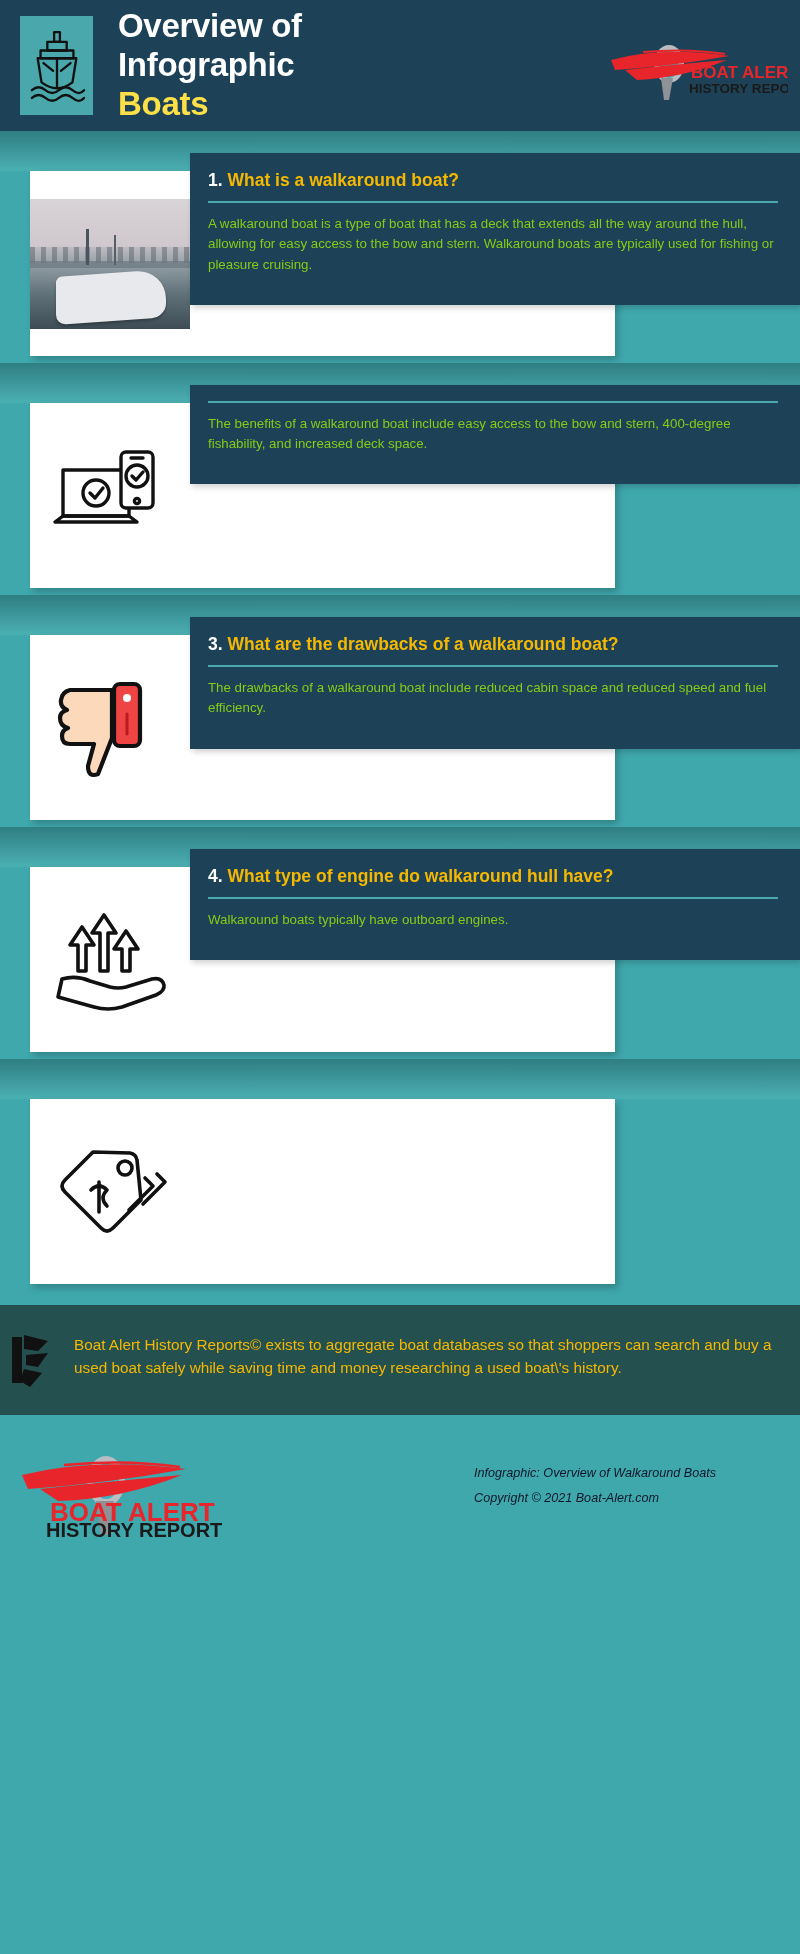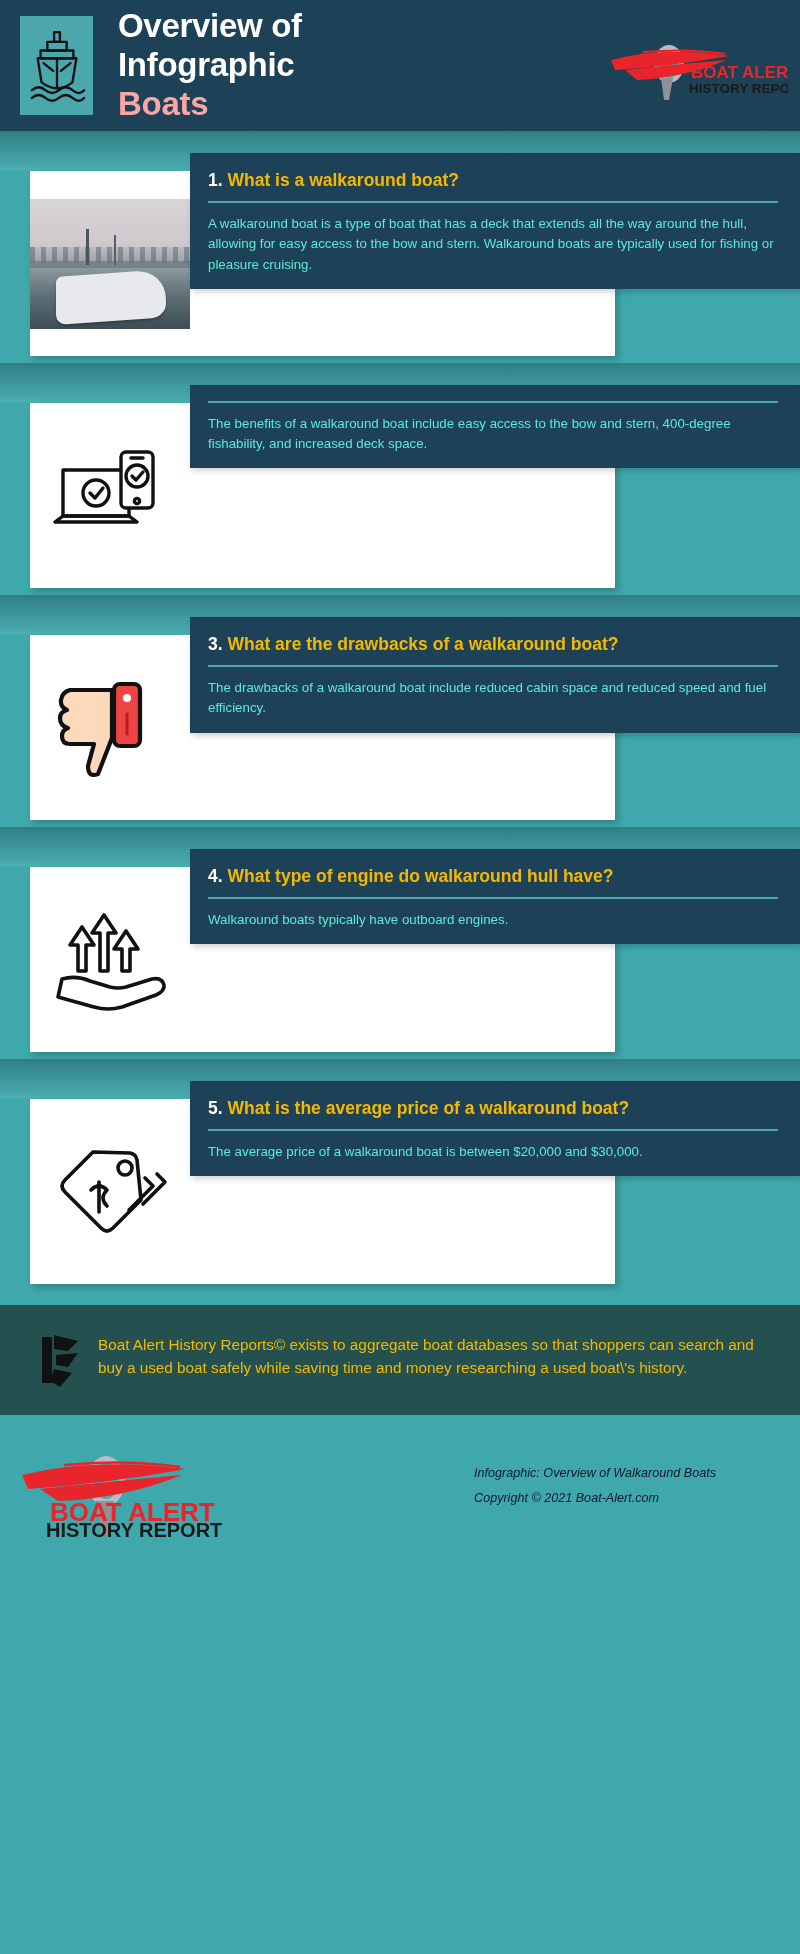--- a/index.html
+++ b/index.html
@@ -30,21 +30,21 @@
   }
   .ship-box svg { width: 58px; height: 80px; display:block; }
   .header-title {
     margin-left: 25px;
     font-size: 33px;
     font-weight: bold;
     line-height: 1.18;
     color: #ffffff;
     letter-spacing: -0.3px;
   }
-  .header-title .gold { color: #fca5a5; display:block; }
+  .header-title .gold { color: #fde047; display:block; }
   .header-logo {
     position: absolute;
     right: 12px; top: 30px;
     width: 185px; height: 72px;
   }
 
   
   .main { position: relative; padding-top: 0; }
 
   .card-wrap {
@@ -82,41 +82,41 @@
     overflow: hidden;
   }
   .icon-slot svg { display: block; }
 
   
   .panel-dark {
     position: absolute;
     left: 190px; top: 22px;
     width: 610px;
     background: #1d4257;
-    padding: 16px 22px 14px 18px;
+    padding: 16px 22px 30px 18px;
     box-shadow: 2px 3px 6px rgba(0,0,0,0.18);
   }
   .q-title {
     font-size: 17.5px;
     font-weight: bold;
     line-height: 1.33;
     color: #f5b800;
     margin-bottom: 9px;
   }
   .q-num { color: #ffffff; }
   .divider {
     height: 2px;
     background: #4aa7ab;
     width: 100%;
     margin-bottom: 11px;
   }
   .q-body {
     font-size: 13.3px;
     line-height: 1.52;
-    color: #5eead4;
+    color: #84cc16;
   }
 
   
   .photo {
     width: 160px; height: 130px;
     position: relative;
     overflow: hidden;
     background: linear-gradient(180deg,#d9d4d8 0%, #cfc8cd 36%, #8e9aa1 52%, #5f7078 74%, #3d4c55 100%);
   }
   .photo .hull {
@@ -150,24 +150,24 @@
     position:absolute; left: 0; top: 48px;
     width: 160px; height: 16px;
     background: repeating-linear-gradient(90deg,
       rgba(90,100,110,.55) 0px, rgba(90,100,110,.55) 5px,
       rgba(150,158,165,.25) 5px, rgba(150,158,165,.25) 11px);
   }
 
   
   .footer-blurb {
     background: #24514f;
-    padding: 26px 24px 26px 38px;
+    padding: 26px 24px 26px 8px;
     display: flex;
     align-items: flex-start;
-    gap: 8px;
+    gap: 14px;
     margin-top: 14px;
   }
   .footer-blurb .flag-icon { flex: 0 0 auto; width: 52px; height: 58px; }
   .footer-blurb .txt {
     color: #f5b800;
     font-size: 15.3px;
     line-height: 1.52;
     padding-top: 2px;
   }
 
@@ -343,28 +343,20 @@
             <path d="M44 14 L16 42 Q10 48 16 54 L52 90 Q58 96 64 90 L92 62 L88 22 Q87 16 81 15 Z"></path>
             <circle cx="76" cy="30" r="7"></circle>
             <path d="M42 52 q8 -8 16 0 q-8 8 0 16"></path>
             <path d="M50 44 V74"></path>
             <path d="M96 40 L104 48 L80 72"></path>
             <path d="M108 36 L116 44 L94 66"></path>
           </g>
         </svg>
       </span>
     </div>
-    <div class="panel-dark">
-      <div class="q-title">
-        <span class="q-num">5.</span>
-        <span>What is the average price of a walkaround boat?</span>
-      </div>
-      <div class="divider"></div>
-      <div class="q-body">The average price of a walkaround boat is between $20,000 and $30,000.</div>
-    </div>
   </div>
 </div>
 
 <div class="footer-blurb">
   <span class="flag-icon">
     <svg viewBox="0 0 52 58">
       <g fill="#111">
         <path d="M4 6 h10 v46 h-10 z"></path>
         <path d="M16 4 L40 10 L30 20 L16 18 Z"></path>
         <path d="M18 24 L40 22 L30 36 L18 34 Z"></path>

